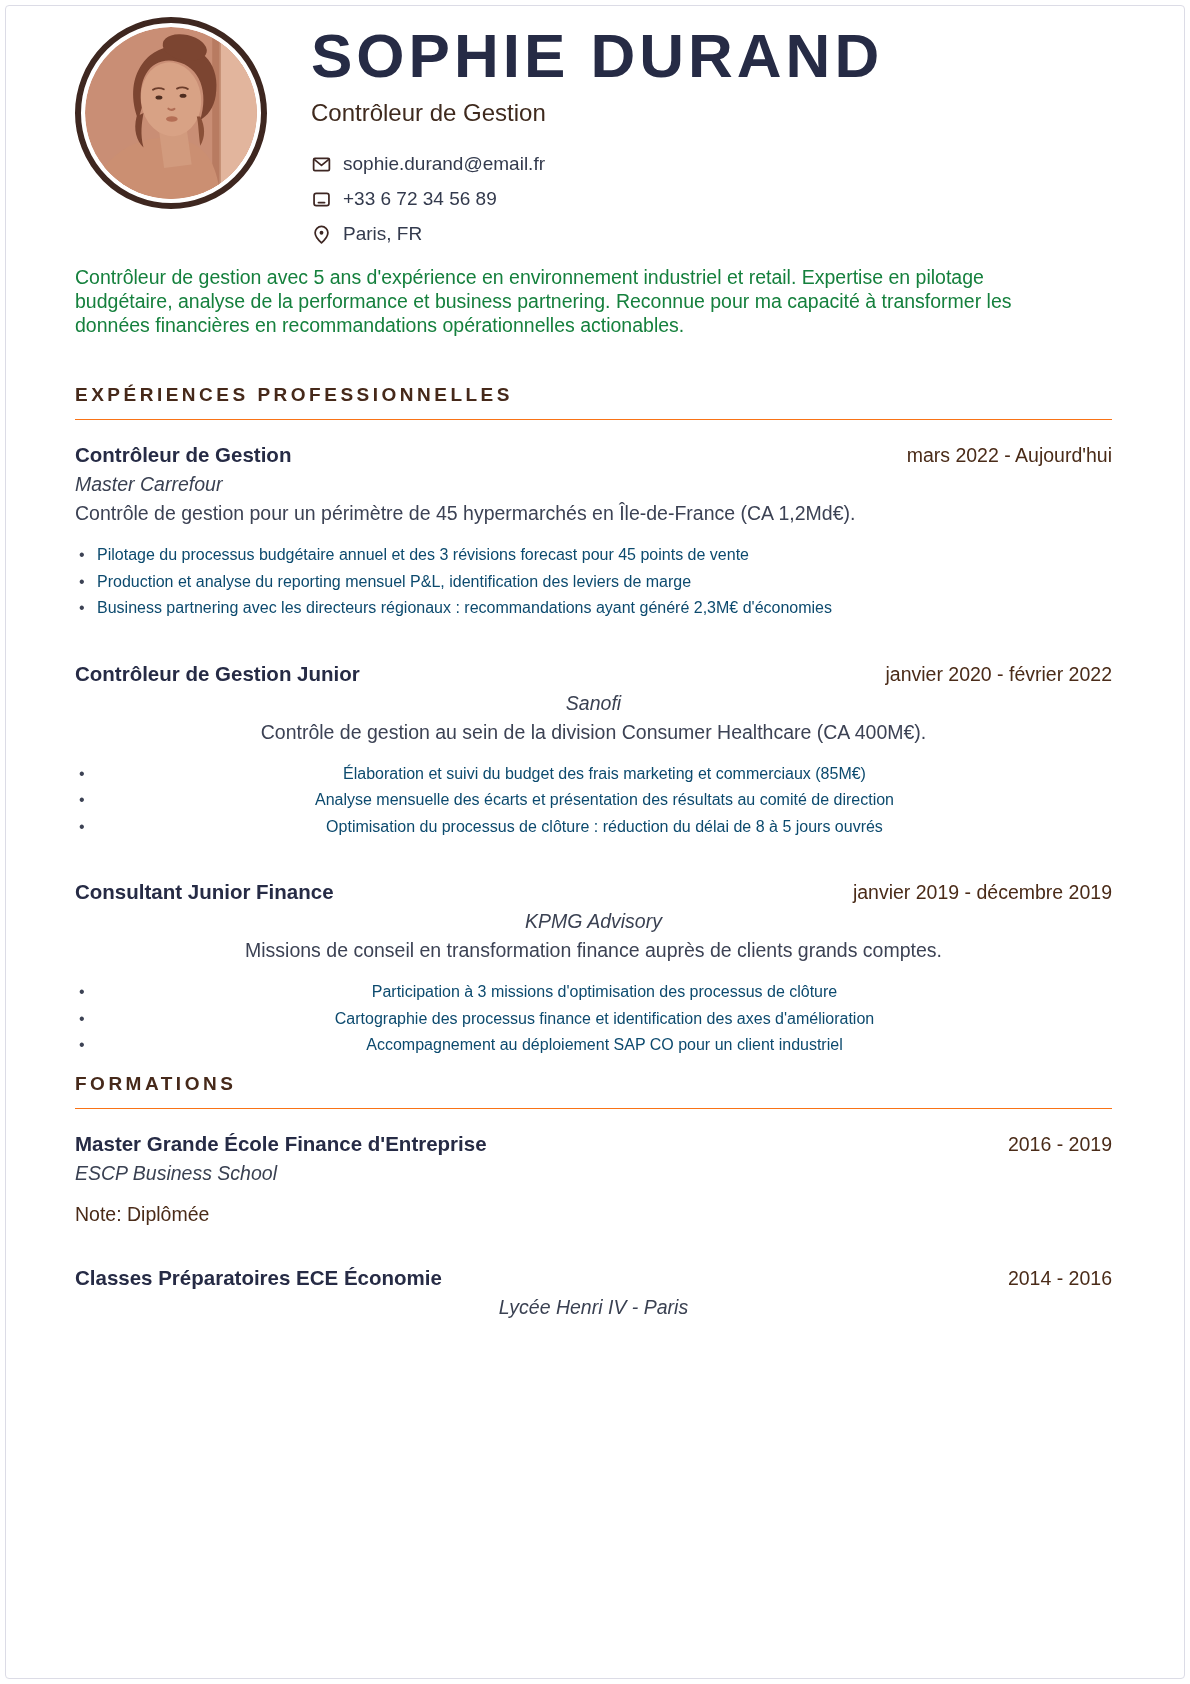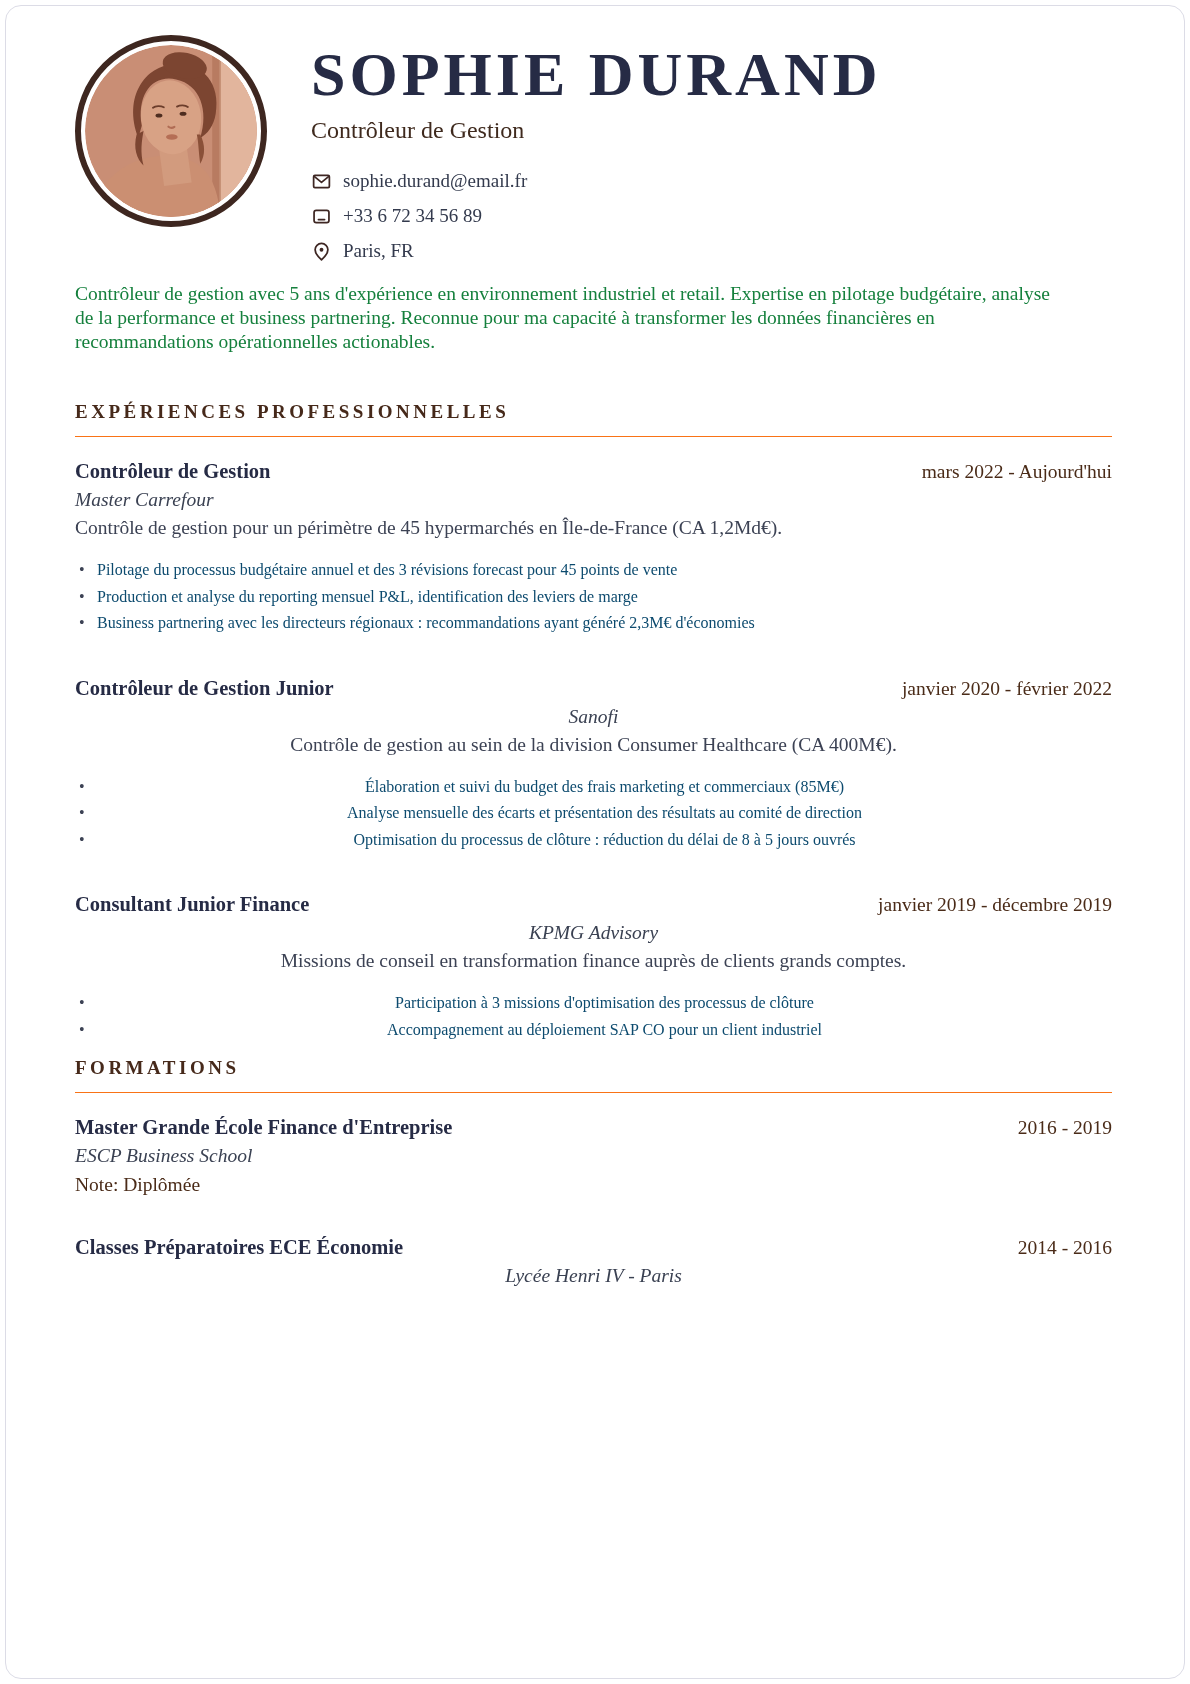--- a/index.html
+++ b/index.html
@@ -8,24 +8,23 @@
     width:1190px; height:1684px;
     font-family:"Liberation Sans", sans-serif;
     color:#3c4254;
     position:relative;
   }
   .page {
     position:absolute; left:5px; top:5px;
     width:1180px; height:1674px;
     background:#ffffff;
     border:1px solid #dcdce6;
-    border-radius:16px;
-    padding:29px 72px 40px 69px;
+    border-radius:4px;
+    padding:11px 72px 40px 69px;
     overflow:hidden;
-    font-family:Liberation Serif, serif;
   }
 
   
   .header { display:flex; align-items:flex-start; }
   .photo-ring {
     flex:0 0 auto;
     width:192px; height:192px;
     border:6px solid #3e2720;
     border-radius:50%;
     background:#ffffff;
@@ -63,21 +62,21 @@
   .section-exp { margin-top:47px; }
   .section-edu { margin-top:14px; }
 
   .entry { margin-top:23px; }
   .entry + .entry { margin-top:32px;text-align:center; }
   .entry-top { display:flex; justify-content:space-between; align-items:baseline; }
   .entry-title { font-size:20.5px; font-weight:700; color:#262b45; }
   .entry-dates { font-size:19.5px; font-weight:500; color:#4a2b18; white-space:nowrap; }
   .entry-company { margin-top:6px; font-size:19.5px; font-style:italic; color:#3a4152; }
   .entry-desc { margin-top:3px; font-size:19.5px; color:#3c4254; line-height:28px; }
-  .entry-note { margin-top:7px; font-size:19.5px; color:#4a2b18; }
+  .entry-note { margin-top:18px; font-size:19.5px; color:#4a2b18; }
 
   .bullet-list { margin-top:15px; }
   .bullet-item {
     font-size:16px; color:#0c4a6e; line-height:26.5px;
     padding-left:22px; position:relative;
   }
   .bullet-item::before {
     content:"\2022";
     position:absolute; left:4px; top:0;
     color:#3c4254;
@@ -183,20 +182,21 @@
 
     <div class="entry">
       <div class="entry-top">
         <span class="entry-title">Consultant Junior Finance</span>
         <span class="entry-dates">janvier 2019 - décembre 2019</span>
       </div>
       <div class="entry-company">KPMG Advisory</div>
       <div class="entry-desc">Missions de conseil en transformation finance auprès de clients grands comptes.</div>
       <div class="bullet-list">
         <div class="bullet-item">Participation à 3 missions d'optimisation des processus de clôture</div>
+        <div class="bullet-item">Cartographie des processus finance et identification des axes d'amélioration</div>
         <div class="bullet-item">Accompagnement au déploiement SAP CO pour un client industriel</div>
       </div>
     </div>
   </div>
 
   <div class="section-exp section-edu">
     <div class="section-header">FORMATIONS</div>
 
     <div class="entry exp-block">
       <div class="entry-top">

